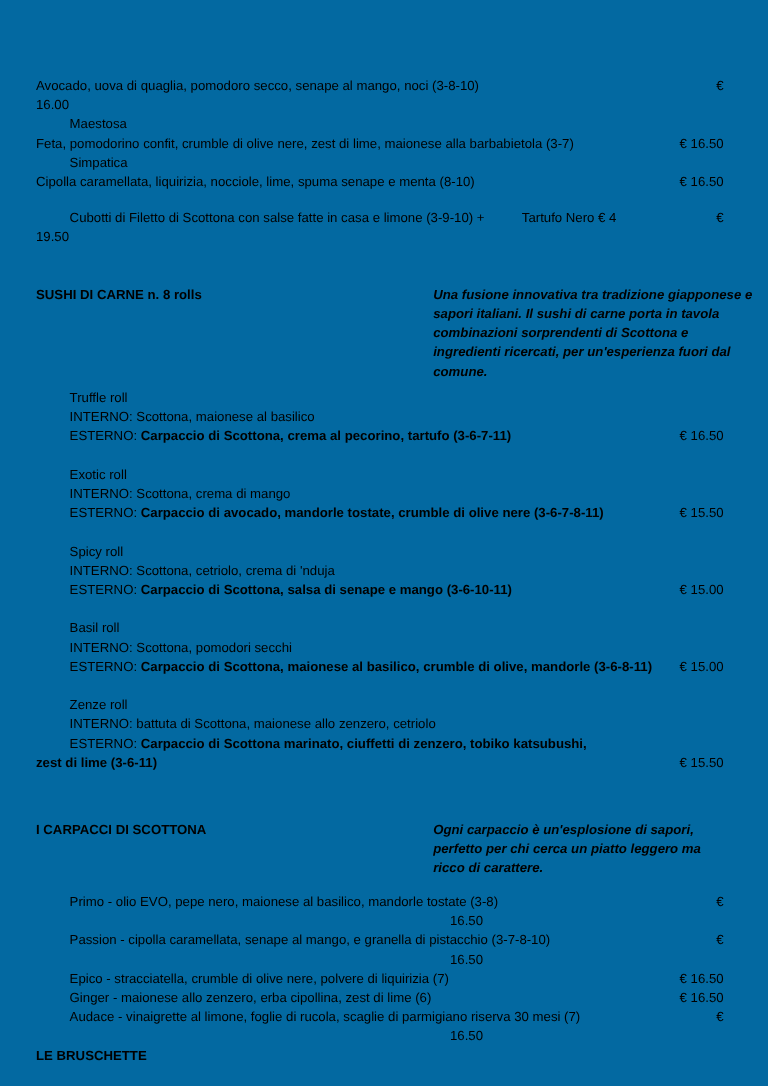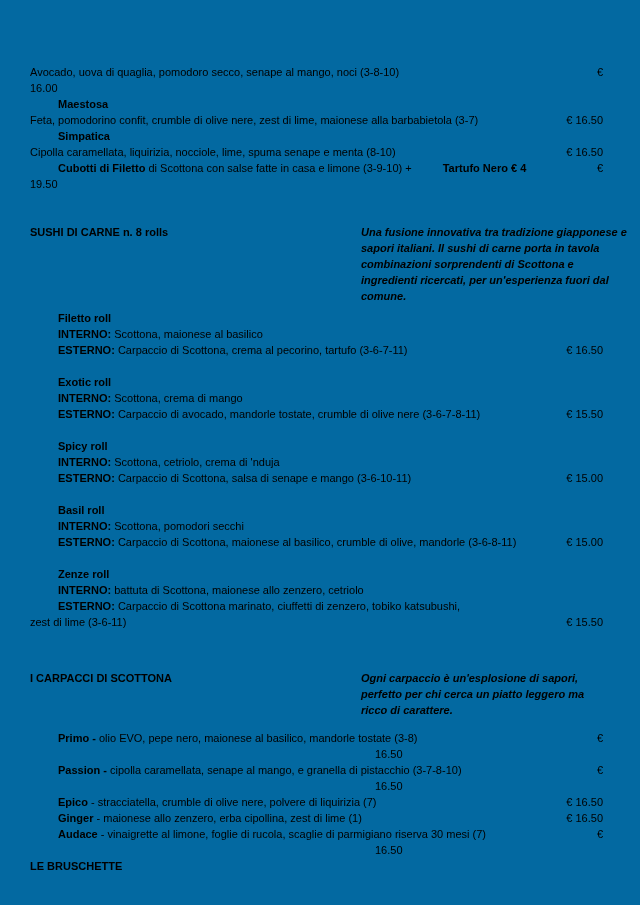--- a/index.html
+++ b/index.html
@@ -10,44 +10,44 @@
     box-sizing: border-box;
     background: #0369a1;
     color: #000000;
     font-family: "Liberation Sans", sans-serif;
     font-size: 11px;
     line-height: 16px;
     padding: 64px 37px 0 30px;
     overflow: hidden;
   }
   p, h2 { margin: 0; padding: 0; font-size: 11px; line-height: 16px; }
-  b, .b { font-weight: bold; padding-left: 28px; }
+  b, .b { font-weight: normal; padding-left: 28px; }
   .row { position: relative; }
   .row .price {
     position: absolute;
     right: 0;
     bottom: 0;
     white-space: nowrap;
   }
   .amount-left { margin-left: 0; }
   .amount-mid { margin-left: 345px; }
-  .cubotti-row { margin-top: 0; }
+  .cubotti-row { margin-top: 14px; }
   .section-head { display: flex; margin-top: 32px; gap: 26px; }
   .section-head .head-left { width: 305px; flex: none; font-weight: bold; }
   .section-head .head-right {
     width: 268px;
     flex: none;
     font-weight: bold;
     font-style: italic;
     white-space: pre-line;
   }
   .rolls { margin-top: 6px; }
   .roll { margin-top: 16px; }
   .roll:first-child { margin-top: 0; }
-  .preline { white-space: pre-line; }
+  .preline { white-space: pre-line; font-weight: bold; }
   .carpacci-head { margin-top: 40px; }
   .carpacci-items { margin-top: 12px; }
   .bruschette-title { font-weight: bold; margin-top: 0; }
 </style>
 </head>
 <body>
 
 <div class="page">
 
   <div>
@@ -82,21 +82,21 @@
       <p class="head-right">Una fusione innovativa tra tradizione giapponese e
 sapori italiani. Il sushi di carne porta in tavola
 combinazioni sorprendenti di Scottona e
 ingredienti ricercati, per un'esperienza fuori dal
 comune.</p>
     </div>
 
     <div class="rolls">
 
       <div class="roll">
-        <p class="b">Filetto roll</p>
+        <p class="b">Truffle roll</p>
         <p><b>INTERNO:</b> <span>Scottona, maionese al basilico</span></p>
         <div class="row">
           <p><b>ESTERNO:</b> <span class="preline">Carpaccio di Scottona, crema al pecorino, tartufo (3-6-7-11)</span></p>
           <span class="price">€ 16.50</span>
         </div>
       </div>
 
       <div class="roll">
         <p class="b">Exotic roll</p>
         <p><b>INTERNO:</b> <span>Scottona, crema di mango</span></p>
@@ -158,21 +158,21 @@
         <span class="price">€</span>
       </div>
       <p class="amount-mid">16.50</p>
 
       <div class="row">
         <p><b>Epico</b><span> - stracciatella, crumble di olive nere, polvere di liquirizia (7)</span></p>
         <span class="price">€ 16.50</span>
       </div>
 
       <div class="row">
-        <p><b>Ginger</b><span> - maionese allo zenzero, erba cipollina, zest di lime (1)</span></p>
+        <p><b>Ginger</b><span> - maionese allo zenzero, erba cipollina, zest di lime (6)</span></p>
         <span class="price">€ 16.50</span>
       </div>
 
       <div class="row">
         <p><b>Audace</b><span> - vinaigrette al limone, foglie di rucola, scaglie di parmigiano riserva 30 mesi (7)</span></p>
         <span class="price">€</span>
       </div>
       <p class="amount-mid">16.50</p>
 
     </div>

